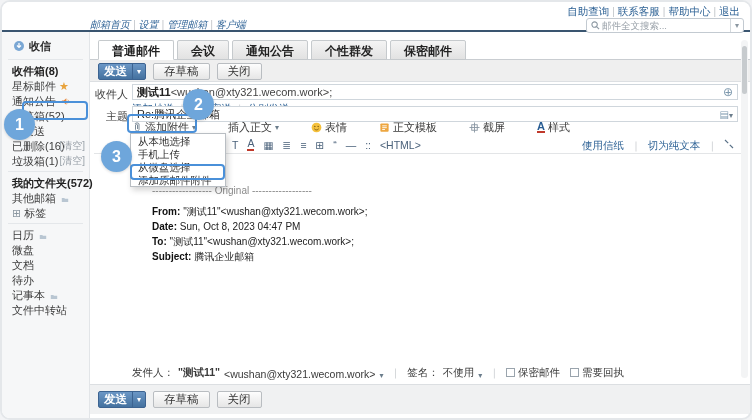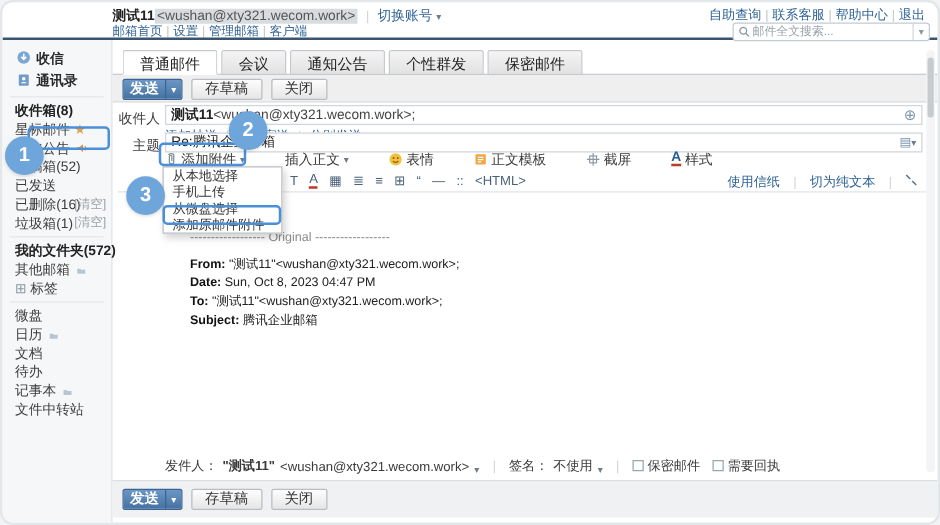--- a/index.html
+++ b/index.html
@@ -5,42 +5,42 @@
   * { margin:0; padding:0; box-sizing:border-box; }
   html,body { width:752px; height:420px; background:#f2f3f5; font-family:"Liberation Sans","DejaVu Sans",sans-serif; }
   .app { position:absolute; left:0; top:0; width:752px; height:420px; background:#fff; border:2px solid #e4e7ea; border-radius:10px; overflow:hidden; }
 
   
   .hdr { position:absolute; left:0; top:0; width:100%; height:28px; background:#fff; }
   .hdr-line { position:absolute; left:0; top:28px; width:100%; height:2px; background:#3a5570; }
   .acct { position:absolute; left:88px; top:3px; font-size:11px; color:#333; white-space:nowrap; }
   .acct b { color:#222; }
   .acct .email { background:#d9dcdf; color:#555; padding:0 2px; }
-  .hdr-nav { position:absolute; left:88px; top:16px; font-size:10px; white-space:nowrap; }
+  .hdr-nav { position:absolute; left:88px; top:16px; font-size:10px; white-space:nowrap;font-style:italic; }
   .quick { position:absolute; right:10px; top:3px; font-size:10.5px; white-space:nowrap; }
   a.lnk, .lnk { color:#2f6396; text-decoration:none; cursor:pointer; }
   .sep { color:#c0c4c8; margin:0 3px; font-size:10px; }
   .search { position:absolute; right:6px; top:16px; width:158px; height:15px; background:#fff; border:1px solid #c3cad1; border-radius:3px; display:flex; align-items:center; z-index:3; }
   .search input { flex:1; border:0; outline:none; font-size:9.5px; color:#999; padding:0 2px; background:transparent; min-width:0; }
   .search .mag { margin-left:4px; }
   .search .caret { border-left:1px solid #d4d9dd; color:#8b97a1; font-size:8px; padding:0 4px; line-height:13px; }
 
   
   .side { position:absolute; left:0; top:30px; width:88px; bottom:0; background:#f6f7f8; border-right:1px solid #e2e5e8; font-size:11px; color:#3c3c3c; }
   .sb-item { padding:2px 0 2px 10px; height:15px; line-height:12px; white-space:nowrap; cursor:pointer; position:relative; }
   .sb-main { font-weight:bold; color:#2b2b2b; height:18px; }
   .sb-main .ic { display:inline-block; width:13px; text-align:center; margin-right:4px; }
   .sb-bold { font-weight:bold; color:#222; }
   .sb-clear { position:absolute; right:4px; top:2px; color:#9aa2a9; font-size:10px; }
   .sb-sep { border-top:1px solid #e4e7ea; margin:3px 6px; }
   .mini { vertical-align:-1px; margin-left:2px; }
 
   
   .tabs { position:absolute; left:96px; top:38px; display:flex; z-index:2; }
-  .tab { padding:3px 13px 2px; font-size:12px; font-weight:normal; color:#222; background:linear-gradient(#f4f4f4,#e2e2e2); border:1px solid #c6cacd; margin-right:3px; border-radius:2px 2px 0 0; cursor:pointer; height:20px; line-height:14px; }
+  .tab { padding:3px 13px 2px; font-size:12px; font-weight:bold; color:#222; background:linear-gradient(#f4f4f4,#e2e2e2); border:1px solid #c6cacd; margin-right:3px; border-radius:2px 2px 0 0; cursor:pointer; height:20px; line-height:14px; }
   .tab.active { background:#fff; border-bottom:1px solid #fff; }
   .newwin { position:absolute; right:16px; top:60px; font-size:11px; }
 
   
   .strip-top { position:absolute; left:88px; top:57px; right:0; height:23px; background:#efefef; border-top:1px solid #c9cdd1; border-bottom:1px solid #dcdfe2; }
   .strip-bot { position:absolute; left:88px; top:382px; right:0; height:30px; background:#f0f1f2; border-top:1px solid #dcdfe2; }
   .btnrow { position:absolute; left:8px; top:3px; display:flex; gap:7px; }
   .btn { font-size:11.5px; height:17px; line-height:15px; padding:0 10px; border-radius:2px; cursor:pointer; }
   .btn-blue { display:flex; padding:0; color:#fff; font-weight:bold; background:linear-gradient(#6b97c6,#44719f); border:1px solid #3c6391; }
   .btn-blue .bl { padding:0 5px; }
@@ -81,23 +81,20 @@
 
   .ico { vertical-align:-2px; }
   input::placeholder { color:#9aa2aa; }
 </style>
 </head>
 <body>
 
 <div class="app">
 
   <div class="hdr">
-    <div class="acct">
-      <b>测试11</b><span class="email">&lt;wushan@xty321.wecom.work&gt;</span><span class="sep">｜</span><span class="lnk">切换账号</span> <span class="car lnk">▾</span>
-    </div>
     <div class="hdr-nav">
       <span class="lnk">邮箱首页</span><span class="sep">|</span><span class="lnk">设置</span><span class="sep">|</span><span class="lnk">管理邮箱</span><span class="sep">|</span><span class="lnk">客户端</span>
     </div>
     <div class="quick">
       <span class="lnk">自助查询</span><span class="sep">|</span><span class="lnk">联系客服</span><span class="sep">|</span><span class="lnk">帮助中心</span><span class="sep">|</span><span class="lnk">退出</span>
     </div>
     <div class="search">
       <svg class="mag" width="9" height="9" viewBox="0 0 10 10">
           <circle cx="4" cy="4" r="3" fill="none" stroke="#8b97a1" stroke-width="1.2"></circle>
           <line x1="6.2" y1="6.2" x2="9" y2="9" stroke="#8b97a1" stroke-width="1.2"></line>
@@ -109,51 +106,44 @@
   <div class="hdr-line"></div>
 
   <div class="side">
     <div style="height:6px"></div>
     <div class="sb-item sb-main">
       <span class="ic"><svg class="ico" width="12" height="12" viewBox="0 0 12 12">
             <circle cx="6" cy="6" r="5" fill="#7aa7d4"></circle>
             <path d="M6 3 L6 7 M4 5.5 L6 7.5 L8 5.5" stroke="#fff" stroke-width="1.2" fill="none"></path>
           </svg></span><span>收信</span>
     </div>
-    <div class="sb-item sb-main">
-      <span class="ic"><svg class="ico" width="12" height="12" viewBox="0 0 12 12">
-            <rect x="2" y="1.5" width="8" height="9" rx="1" fill="#6f9ccb"></rect>
-            <circle cx="6" cy="5" r="1.4" fill="#fff"></circle>
-            <path d="M3.8 8.6 C3.8 7.2 8.2 7.2 8.2 8.6" fill="#fff"></path>
-          </svg></span><span>通讯录</span>
-    </div>
     <div class="sb-sep"></div>
     <div class="sb-item sb-bold"><span>收件箱(8)</span></div>
     <div class="sb-item"><span>星标邮件</span> <span style="color:#e8a33d">★</span></div>
     <div class="sb-item"><span>通知公告</span> <svg class="mini" width="9" height="9" viewBox="0 0 10 10">
           <path d="M1 4 L3 4 L6 1.5 L6 8.5 L3 6 L1 6 Z" fill="#e8883d"></path>
           <path d="M7.5 3 C8.6 4 8.6 6 7.5 7" stroke="#e8883d" fill="none" stroke-width=".9"></path>
         </svg></div>
     <div class="sb-item"><span>草稿箱(52)</span></div>
     <div class="sb-item"><span>已发送</span></div>
     <div class="sb-item"><span>已删除(16)</span><span class="sb-clear">[清空]</span></div>
     <div class="sb-item"><span>垃圾箱(1)</span><span class="sb-clear">[清空]</span></div>
     <div class="sb-sep"></div>
     <div class="sb-item sb-bold"><span>我的文件夹(572)</span> <svg class="mini" width="8" height="7" viewBox="0 0 10 8">
           <path d="M1 2 L4 2 L5 3 L9 3 L9 7 L1 7 Z" fill="#b9c6d2"></path>
         </svg></div>
     <div class="sb-item"><span>其他邮箱</span> <svg class="mini" width="8" height="7" viewBox="0 0 10 8">
           <path d="M1 2 L4 2 L5 3 L9 3 L9 7 L1 7 Z" fill="#b9c6d2"></path>
         </svg></div>
     <div class="sb-item"><span style="color:#8b97a1">⊞</span> <span>标签</span></div>
     <div class="sb-sep"></div>
-    <div class="sb-item"><span>微盘</span></div>
     <div class="sb-item"><span>日历</span> <svg class="mini" width="8" height="7" viewBox="0 0 10 8">
           <path d="M1 2 L4 2 L5 3 L9 3 L9 7 L1 7 Z" fill="#b9c6d2"></path>
         </svg></div>
+    <div class="sb-item"><span>微盘</span></div>
     <div class="sb-item"><span>文档</span></div>
     <div class="sb-item"><span>待办</span></div>
     <div class="sb-item"><span>记事本</span> <svg class="mini" width="8" height="7" viewBox="0 0 10 8">
           <path d="M1 2 L4 2 L5 3 L9 3 L9 7 L1 7 Z" fill="#b9c6d2"></path>
         </svg></div>
     <div class="sb-item"><span>文件中转站</span></div>
   </div>
 
   <div class="tabs">
     <div class="tab active">普通邮件</div>

